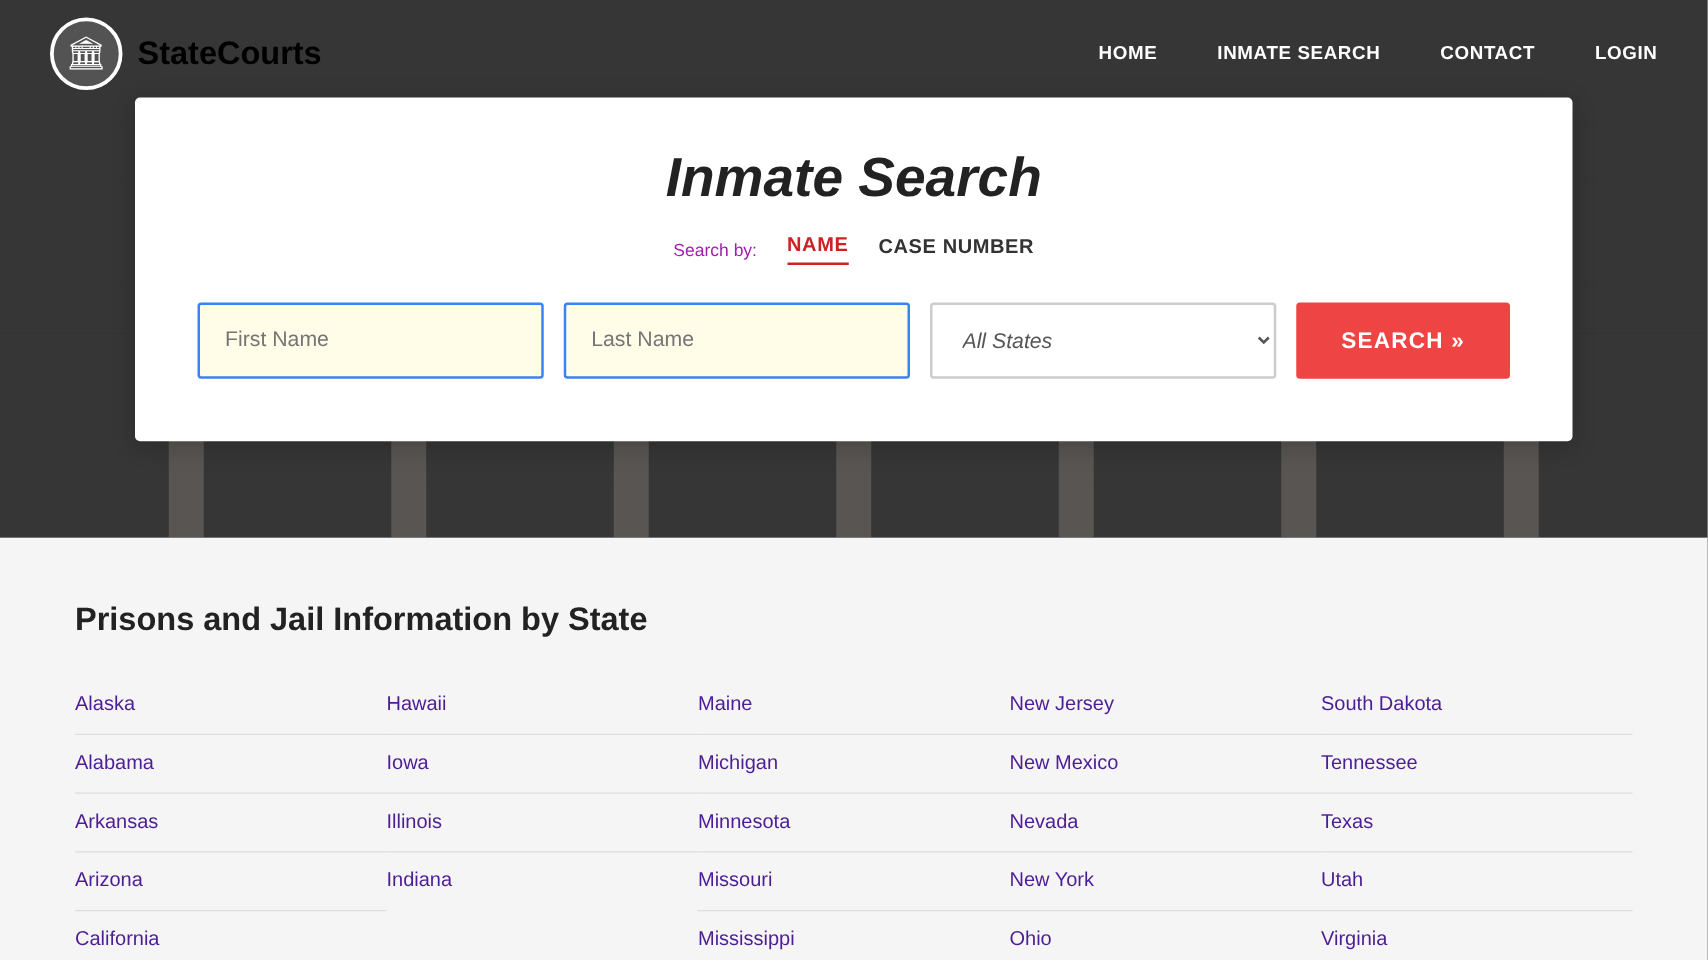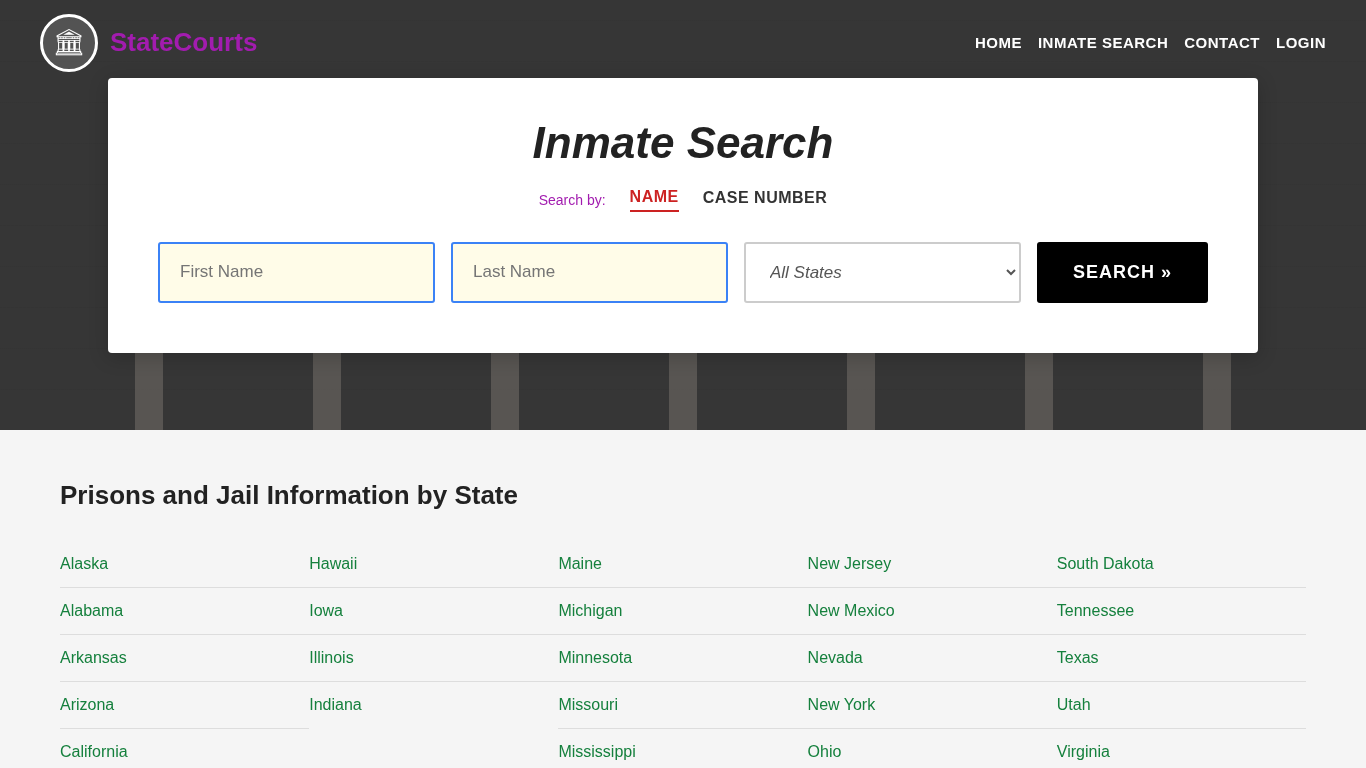--- a/index.html
+++ b/index.html
@@ -31,28 +31,28 @@
       border: 3px solid white;
       background: rgba(255,255,255,0.15);
       display: flex;
       align-items: center;
       justify-content: center;
       color: white;
       font-size: 26px;
     }
 
     .logo-text {
-      color: #a21caf;
+      color: #000000;
       font-size: 26px;
       font-weight: 700;
     }
 
     nav {
       display: flex;
-      gap: 16px;
+      gap: 48px;
       align-items: center;
     }
 
     nav a {
       color: white;
       text-decoration: none;
       font-size: 15px;
       font-weight: 700;
       letter-spacing: 0.5px;
     }
@@ -191,21 +191,21 @@
       background: white;
       border-radius: 3px;
       color: #555;
       outline: none;
       cursor: pointer;
       appearance: auto;
       font-style: italic;
     }
 
     .search-btn {
-      background: #000000;
+      background: #ef4444;
       color: white;
       border: none;
       padding: 18px 36px;
       font-size: 18px;
       font-weight: 700;
       letter-spacing: 1px;
       border-radius: 3px;
       cursor: pointer;
       white-space: nowrap;
     }
@@ -231,21 +231,21 @@
 
     .state-col {
       display: flex;
       flex-direction: column;
     }
 
     .state-link {
       display: block;
       padding: 14px 0;
       font-size: 16px;
-      color: #15803d;
+      color: #4c1d95;
       text-decoration: none;
       border-bottom: 1px solid #ddd;
       cursor: pointer;
     }
 
     .state-link:last-child { border-bottom: none; }
   </style>
 </head>
 <body>
 

